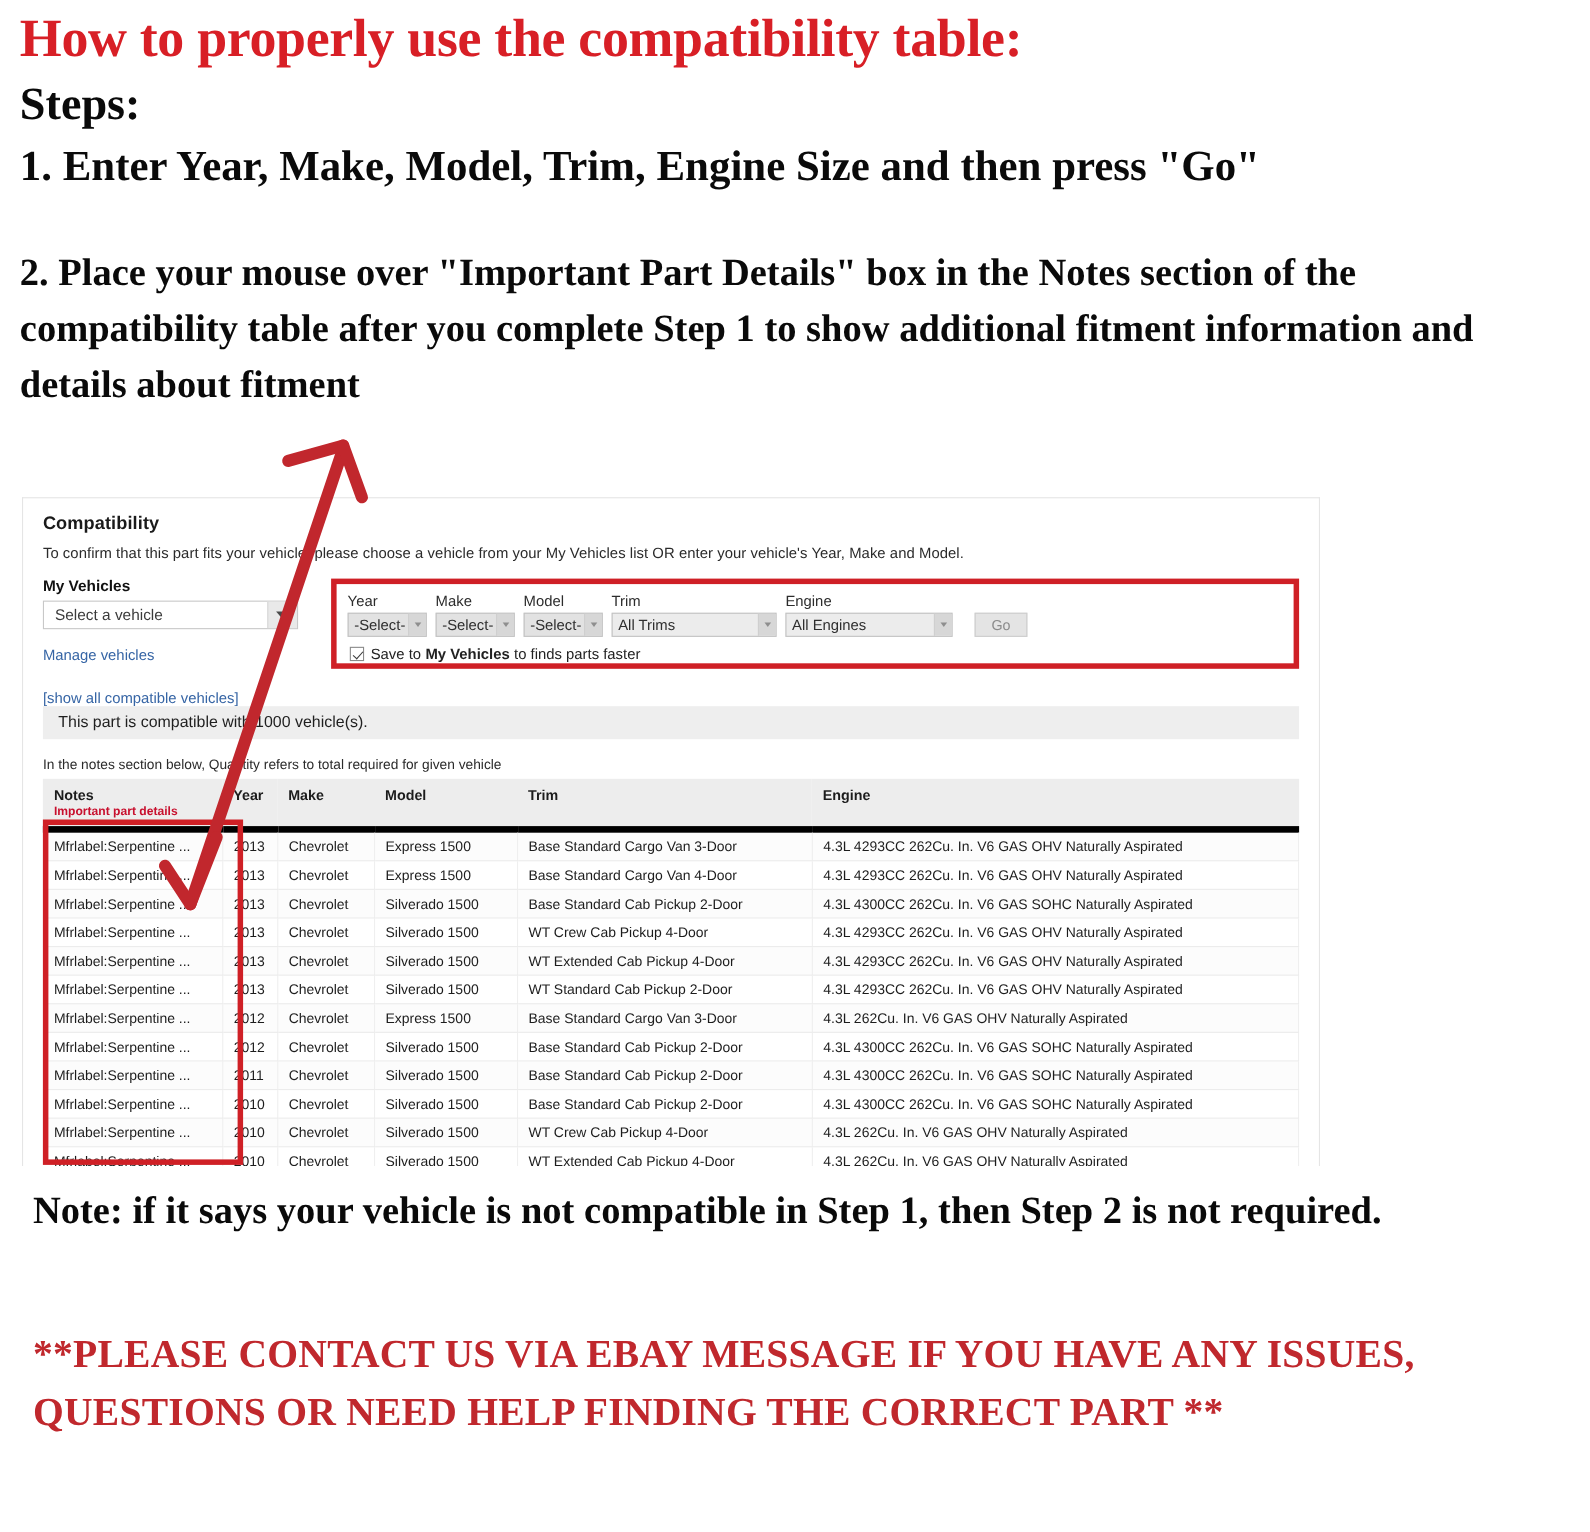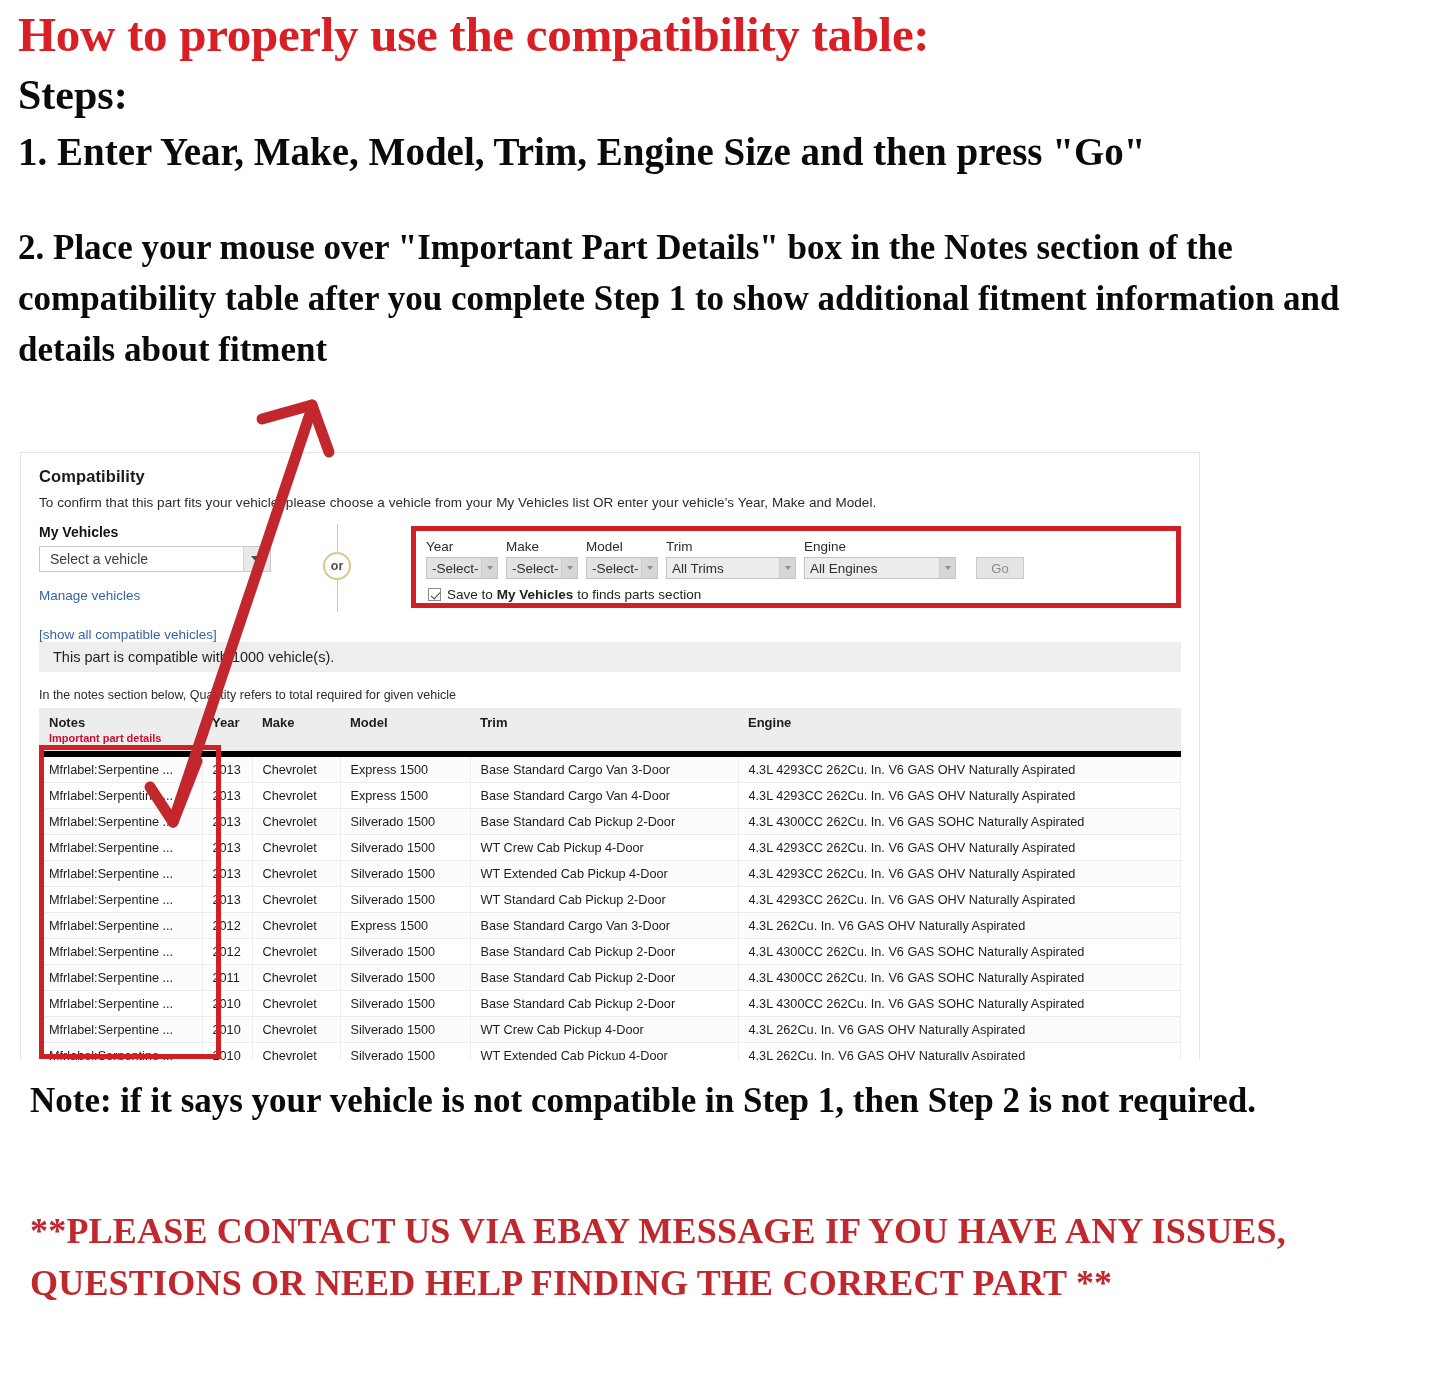--- a/index.html
+++ b/index.html
@@ -217,21 +217,21 @@
   }
   .tri-small {
     width: 0; height: 0;
     border-left: 3.5px solid transparent;
     border-right: 3.5px solid transparent;
     border-top: 4.5px solid #8e8e8e;
   }
   .sel.w-year   { width: 72px; }
   .sel.w-make   { width: 72px; }
   .sel.w-model  { width: 72px; }
-  .sel.w-trim   { width: 130px; background: #ececec; }
+  .sel.w-trim   { width: 150px; background: #ececec; }
   .sel.w-engine { width: 152px; background: #ececec; }
   .go-btn {
     width: 48px;
     height: 22px;
     background: #e4e4e4;
     border: 1px solid #cccccc;
     color: #8b8b8b;
     font-size: 13px;
     display: flex;
     align-items: center;
@@ -401,24 +401,20 @@
         <div class="myveh-select">
           <span>Select a vehicle</span>
           <span class="caret">
               <span class="tri-down"></span>
             </span>
         </div>
         <a class="link-blue">Manage vehicles</a>
         <a class="link-blue small-gap">[show all compatible vehicles]</a>
       </div>
 
-      <div class="or-col">
-        <div class="or-line"></div>
-        <div class="or-circle">or</div>
-      </div>
 
       <div class="ymm-box">
         <div class="ymm-fields">
 
           <div class="field">
             <span class="field-label">Year</span>
             <div class="sel w-year">
               <span>-Select-</span>
               <span class="scaret">
                   <span class="tri-small"></span>
@@ -466,21 +462,21 @@
             </div>
           </div>
 
           <div class="go-btn">Go</div>
         </div>
 
         <div class="save-row">
           <span class="chk"></span>
           <span>Save to</span>
           <b>My Vehicles</b>
-          <span>to finds parts section</span>
+          <span>to finds parts faster</span>
         </div>
       </div>
 
     </div>
 
     <div class="compat-banner">This part is compatible with 1000 vehicle(s).</div>
     <div class="notes-hint">In the notes section below, Quantity refers to total required for given vehicle</div>
 
     <table class="compat-table">
       <thead>

